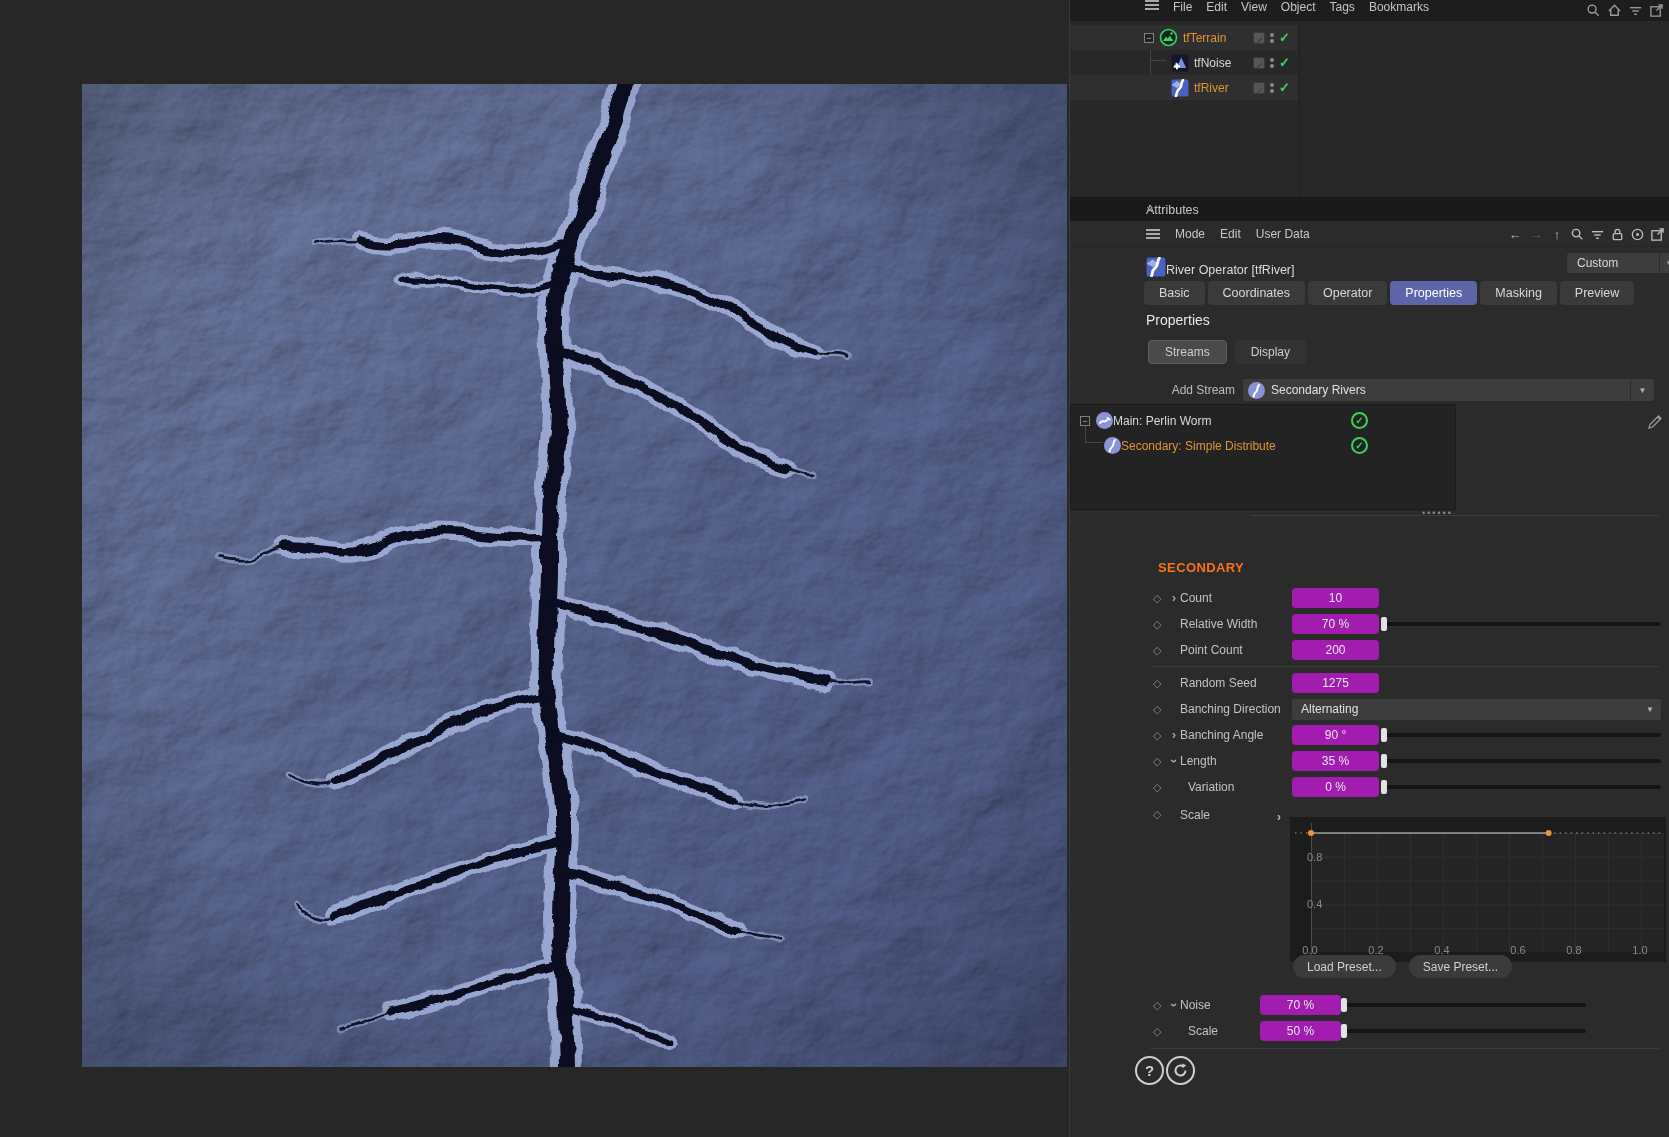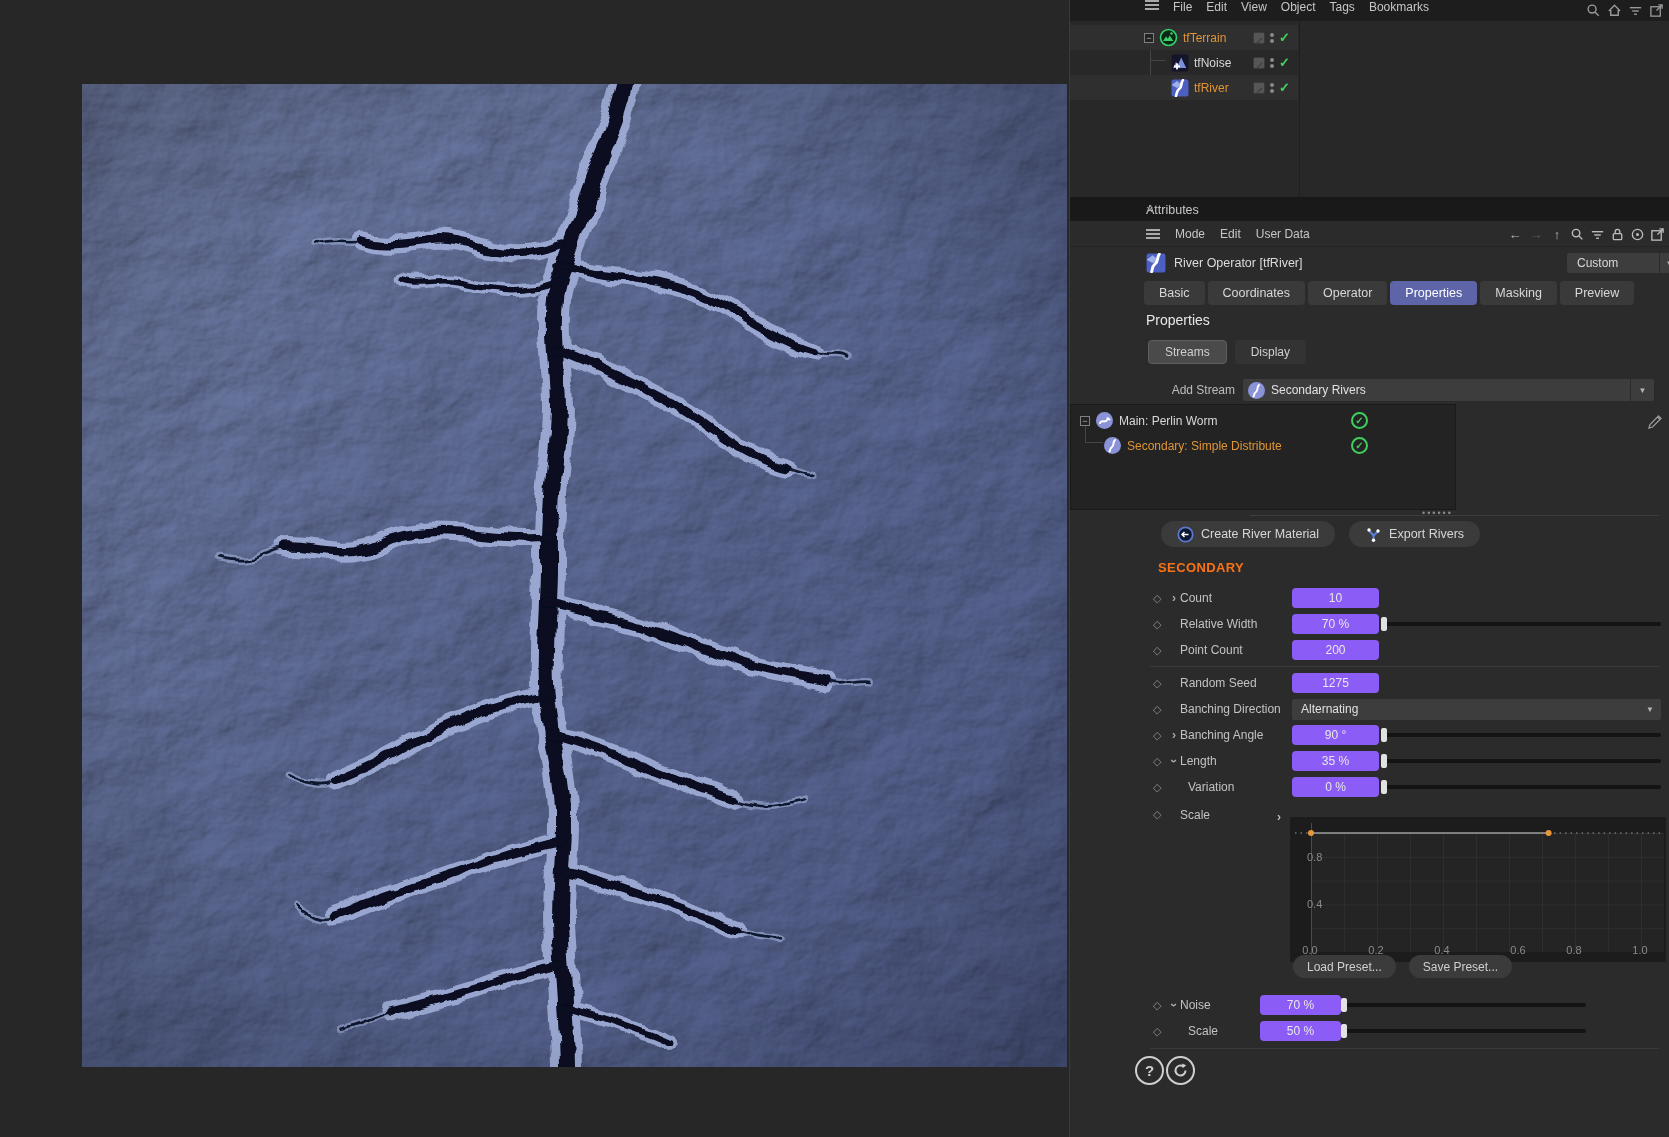--- a/index.html
+++ b/index.html
@@ -42,21 +42,21 @@
   .attr-title { position:absolute; left:0; top:198px; width:600px; height:23px; background:#191919; display:flex; align-items:center; color:#c8c8c8; }
   .attr-close { position:absolute; left:76px; color:#9a9a9a; font-size:13px; }
   .attr-title .t { margin-left:76px; font-size:12.5px; }
   .attr-menu { position:absolute; left:0; top:221px; width:600px; height:26px; display:flex; align-items:center; gap:15px; padding-left:76px; border-bottom:1px solid #242424; background:#2b2b2b; }
   .attr-menu .mitem { color:#c6c6c6; }
   .attr-tools { position:absolute; right:5px; top:0; height:26px; display:flex; align-items:center; gap:5px; }
   .atool { color:#bdbdbd; font-size:13px; width:16px; text-align:center; }
   .atool.dim { color:#5c5c5c; }
 
   
-  .obj-row { position:absolute; left:0; top:249px; width:600px; height:28px; display:flex; align-items:center; padding-left:76px; gap:8px; }
+  .obj-row { position:absolute; left:0; top:249px; width:600px; height:28px; display:flex; align-items:flex-end; padding-left:76px; }
   .obj-row .t { color:#dcdcdc; font-size:12.5px; }
   .dd { background:#3d3d3d; border-radius:3px; height:20px; display:flex; align-items:center; color:#d8d8d8; }
   .preset-dd { position:absolute; left:497px; top:4px; width:112px; }
   .preset-dd .lbl { padding-left:10px; flex:1; }
   .dd .arr { width:20px; height:100%; border-left:1px solid #2b2b2b; display:flex; align-items:center; justify-content:center; color:#b5b5b5; font-size:8px; }
 
   
   .tabs { position:absolute; left:74px; top:281px; display:flex; gap:3px; }
   .tab { background:#3a3a3a; color:#d8d8d8; border-radius:4px; height:24px; padding:0 15px; display:flex; align-items:center; font-size:12.5px; }
   .tab.active { background:#5d64a8; color:#fff; }
@@ -71,42 +71,42 @@
   .add-row { position:absolute; left:0; top:378px; width:600px; height:24px; display:flex; align-items:center; }
   .add-dd { flex:0 0 411px; height:22px; background:#3d3d3d; border-radius:2px; display:flex; align-items:center; gap:6px; padding-left:5px; color:#e0e0e0; position:relative; }
   .add-dd .arr { position:absolute; right:0; top:0; height:100%; width:24px; border-left:1px solid #2b2b2b; display:flex; align-items:center; justify-content:center; color:#b5b5b5; font-size:8px; }
   .stream-ico { width:17px; height:17px; border-radius:50%; background:#8a93d8; position:relative; flex:0 0 17px; }
   .stream-ico svg { position:absolute; inset:0; }
   .streams-row { position:absolute; left:0; top:404px; width:600px; height:106px; display:flex; }
   .streams-row .lblcol { padding-top:5px; }
   .chevr { color:#9a9a9a; font-weight:bold; font-family:"DejaVu Sans", sans-serif; }
   .tree-box { width:386px; height:106px; background:#232323; border:1px solid #1a1a1a; position:relative; }
   .tr-row { position:absolute; left:0; width:100%; height:25px; display:flex; align-items:center; }
-  .tr-row .nm { margin-left:6px; font-size:12px; }
+  .tr-row .nm { font-size:12px; }
   .circ-chk { position:absolute; left:280px; width:17px; height:17px; border:2px solid #3ecf5f; border-radius:50%; color:#3ecf5f; font-size:10px; font-weight:bold; display:flex; align-items:center; justify-content:center; }
   .pen { position:absolute; left:577px; top:10px; }
 
   .hline { position:absolute; top:515px; left:180px; right:10px; border-top:1px solid #3d3d3d; }
   .grip { position:absolute; top:508px; left:352px; color:#8a8a8a; font-size:9px; letter-spacing:2px; }
 
   
   .actions { position:absolute; left:91px; top:521px; display:flex; gap:14px; }
   .pill { background:#3b3b3b; border-radius:13px; height:26px; display:flex; align-items:center; gap:7px; padding:0 16px; color:#d6d6d6; font-size:12.5px; }
 
   .group-head { position:absolute; left:88px; top:560px; color:#f97316; font-weight:bold; font-size:13px; letter-spacing:.4px; }
 
   
   .params { position:absolute; left:0; top:585px; width:600px; }
   .prow { height:26px; display:flex; align-items:center; position:relative; }
   .diamond { position:absolute; left:83px; color:#8f8f8f; font-size:11px; font-family:"DejaVu Sans", sans-serif; }
   .pchev { position:absolute; left:99px; color:#aaa; font-weight:bold; width:10px; text-align:center; }
   .pchev.down { transform:rotate(90deg); }
   .plabel { position:absolute; left:110px; color:#c2c2c2; }
   .plabel.ind { left:118px; }
-  .pvalue { position:absolute; left:222px; width:87px; height:20px; background:#8b5cf6; border-radius:4px; color:#e8e8e8; display:flex; align-items:center; justify-content:center; font-size:12px; }
+  .pvalue { position:absolute; left:222px; width:87px; height:20px; background:#a21caf; border-radius:4px; color:#e8e8e8; display:flex; align-items:center; justify-content:center; font-size:12px; }
   .slider { position:absolute; left:314px; width:277px; height:4px; background:#141414; border-radius:2px; top:11px; }
   .sfill { position:relative; height:4px; background:#7279bd; border-radius:2px; }
   .handle { position:absolute; right:-3px; top:-5px; width:6px; height:14px; background:#e2e2e2; border-radius:2px; }
   .prow.short .pvalue { left:190px; width:81px; }
   .prow.short .slider { left:274px; width:242px; }
   .pdrop { position:absolute; left:222px; right:9px; height:21px; background:#3d3d3d; border-radius:2px; display:flex; align-items:center; padding-left:9px; color:#e0e0e0; }
   .pdrop .arr2 { position:absolute; right:7px; color:#b5b5b5; font-size:8px; }
   .pdivider { height:7px; position:relative; }
   .pdivider::after { content:""; position:absolute; left:80px; right:10px; top:3px; border-top:1px solid #3a3a3a; }
 
@@ -419,38 +419,20 @@
         </div>
       </div>
       <svg class="pen" width="16" height="16" viewBox="0 0 16 16">
         <path d="M2,14 l1,-3.5 8.5,-8.5 2.5,2.5 -8.5,8.5 z M10.5,3 l2.5,2.5" fill="none" stroke="#9a9a9a" stroke-width="1.3"></path>
       </svg>
     </div>
 
     <div class="hline"></div>
     <div class="grip">••••••</div>
 
-    <div class="actions">
-      <span class="pill">
-        <svg width="17" height="17" viewBox="0 0 17 17">
-          <circle cx="8.5" cy="8.5" r="7.2" fill="#0c1733" stroke="#5a78cc" stroke-width="1.8"></circle>
-          <path d="M11.5,8.5 H5.5 M7.5,6 L5,8.5 L7.5,11" fill="none" stroke="#fff" stroke-width="1.5"></path>
-        </svg>
-        <span>Create River Material</span>
-      </span>
-      <span class="pill">
-        <svg width="17" height="17" viewBox="0 0 17 17">
-          <path d="M8.5,14 V9.5 L4,4.5 M8.5,9.5 L13,5.5" fill="none" stroke="#5a82d8" stroke-width="2"></path>
-          <circle cx="4" cy="4" r="1.7" fill="#fff"></circle>
-            <circle cx="13" cy="5" r="1.7" fill="#fff"></circle>
-            <circle cx="8.5" cy="14.2" r="1.7" fill="#fff"></circle>
-        </svg>
-        <span>Export Rivers</span>
-      </span>
-    </div>
 
     <div class="group-head">SECONDARY</div>
 
     <div class="params">
 
       <div class="prow">
         <span class="diamond">◇</span>
         <span class="pchev">›</span>
         <span class="plabel">Count</span>
         <span class="pvalue">10</span>

